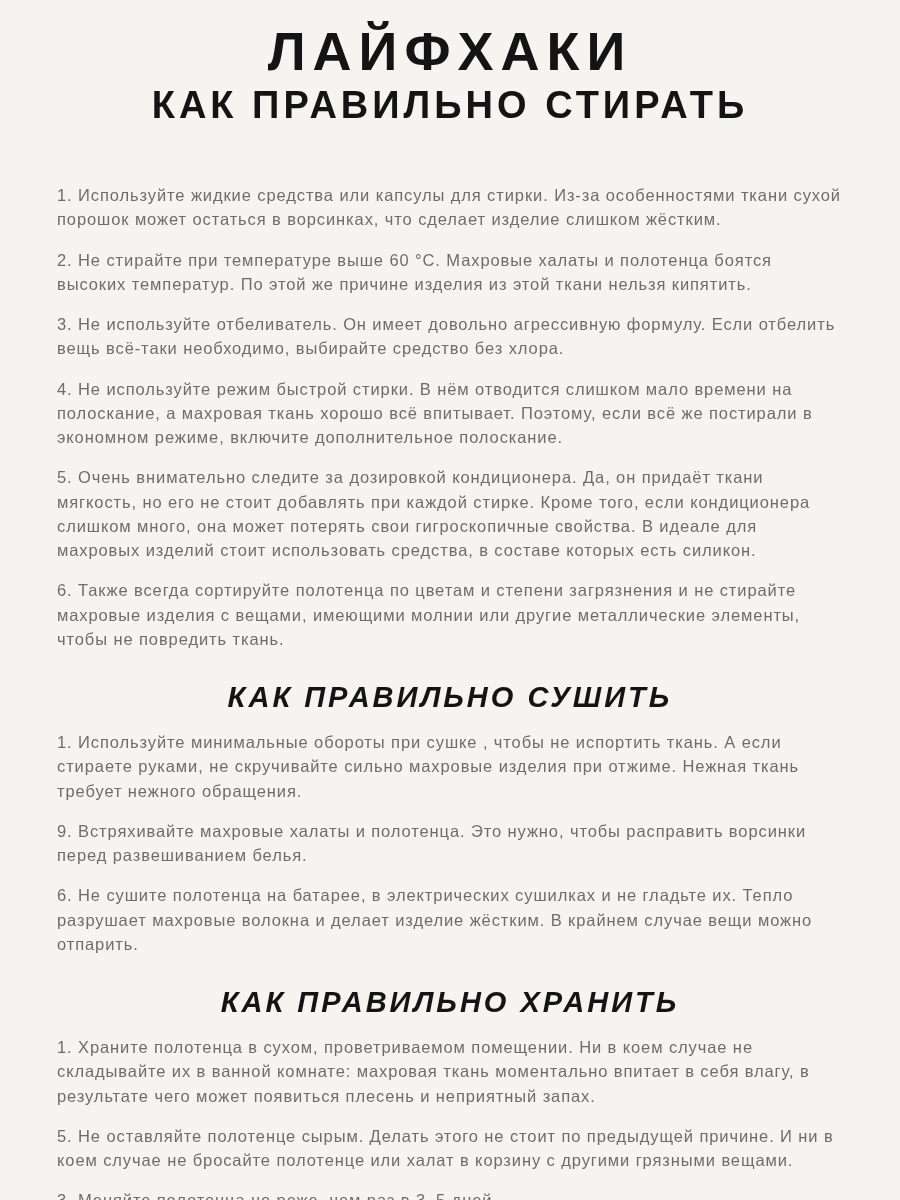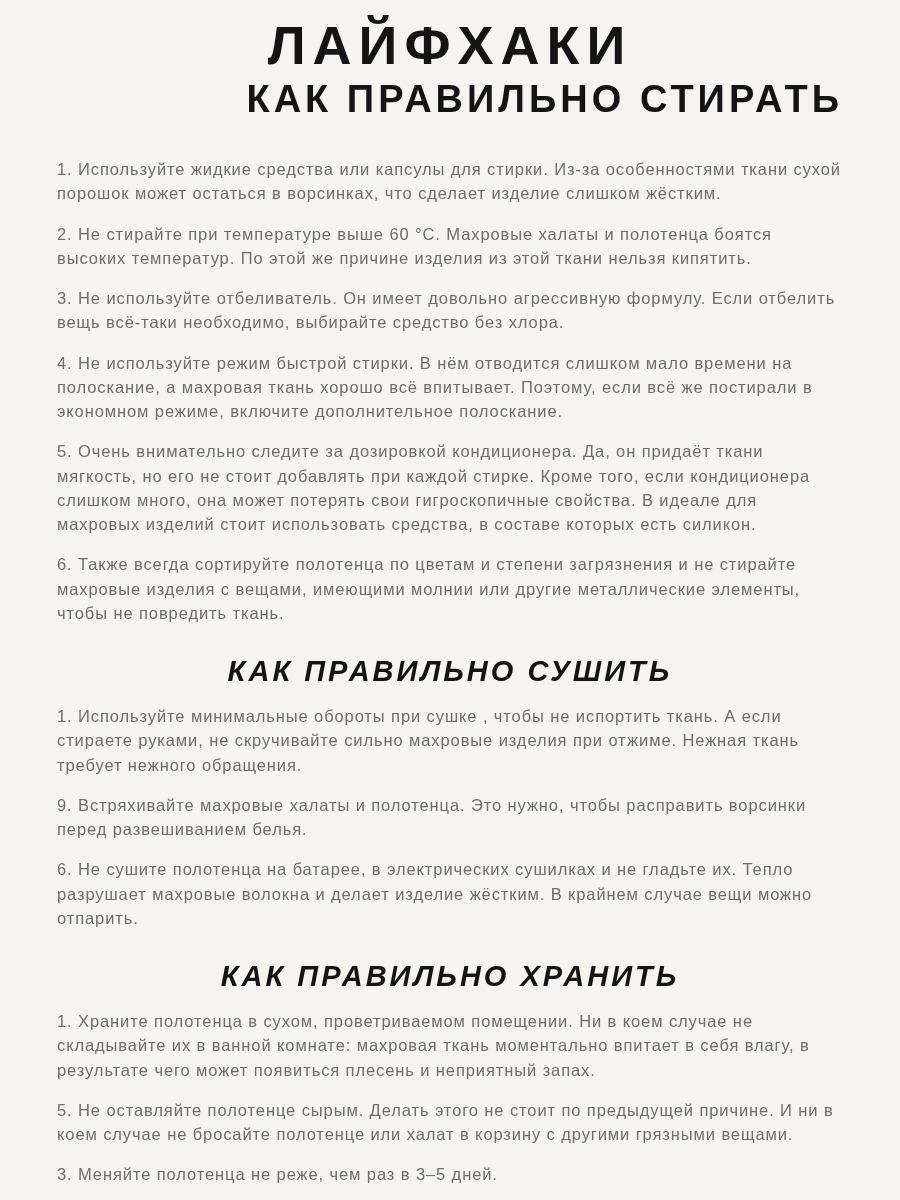--- a/index.html
+++ b/index.html
@@ -12,37 +12,37 @@
     width: 900px;
     height: 1200px;
     margin: 0 auto;
     box-sizing: border-box;
     background: #f5f4f1;
     font-family: "Liberation Sans", "DejaVu Sans", sans-serif;
     padding: 14px 57px 10px 57px;
     overflow: hidden;
   }
   .main-title {
-    margin: 0 0 2px 0;
+    margin: 6px 0 2px 0;
     text-align: center;
     font-size: 54px;
     font-weight: 700;
     letter-spacing: 7px;
     color: #141414;
   }
   .main-subtitle {
     margin: 2px 0 0 0;
-    text-align: right;
+    text-align: center;
     font-size: 38px;
     font-weight: 700;
     letter-spacing: 4px;
     color: #141414;
   }
   .body-block {
-    margin-top: 36px;
+    margin-top: 56px;
   }
   .tip {
     margin: 0 0 16px 0;
     font-size: 16.5px;
     line-height: 1.47;
     letter-spacing: 0.9px;
     color: #6d6d6d;
     text-align: left;
   }
   .section-heading {

